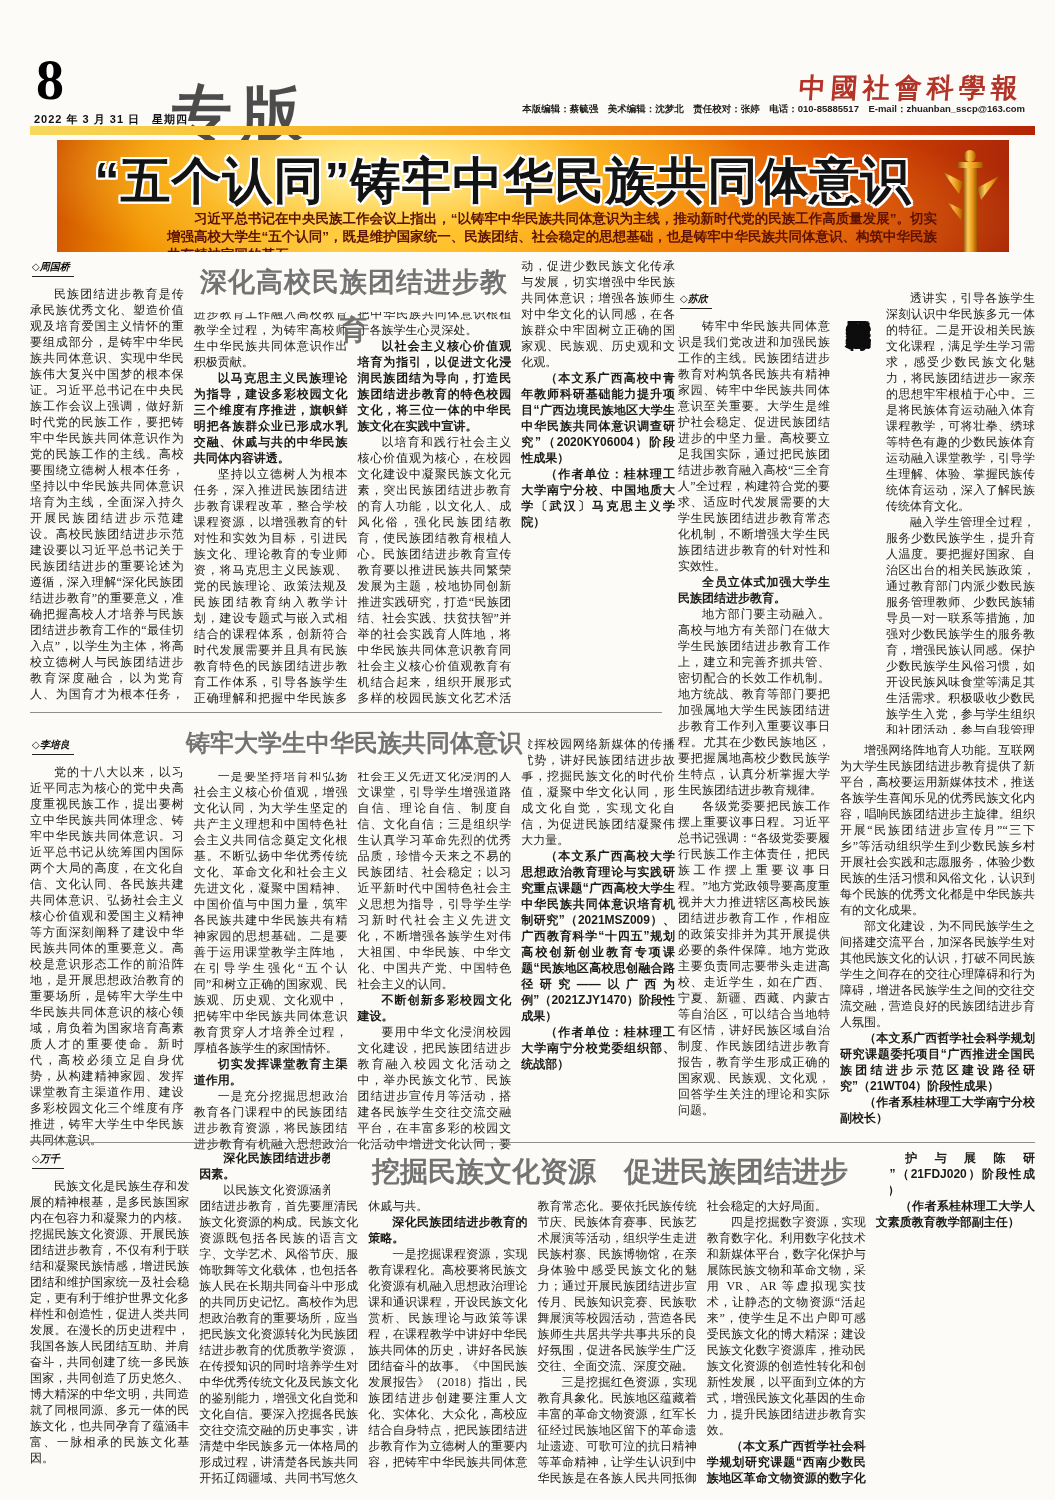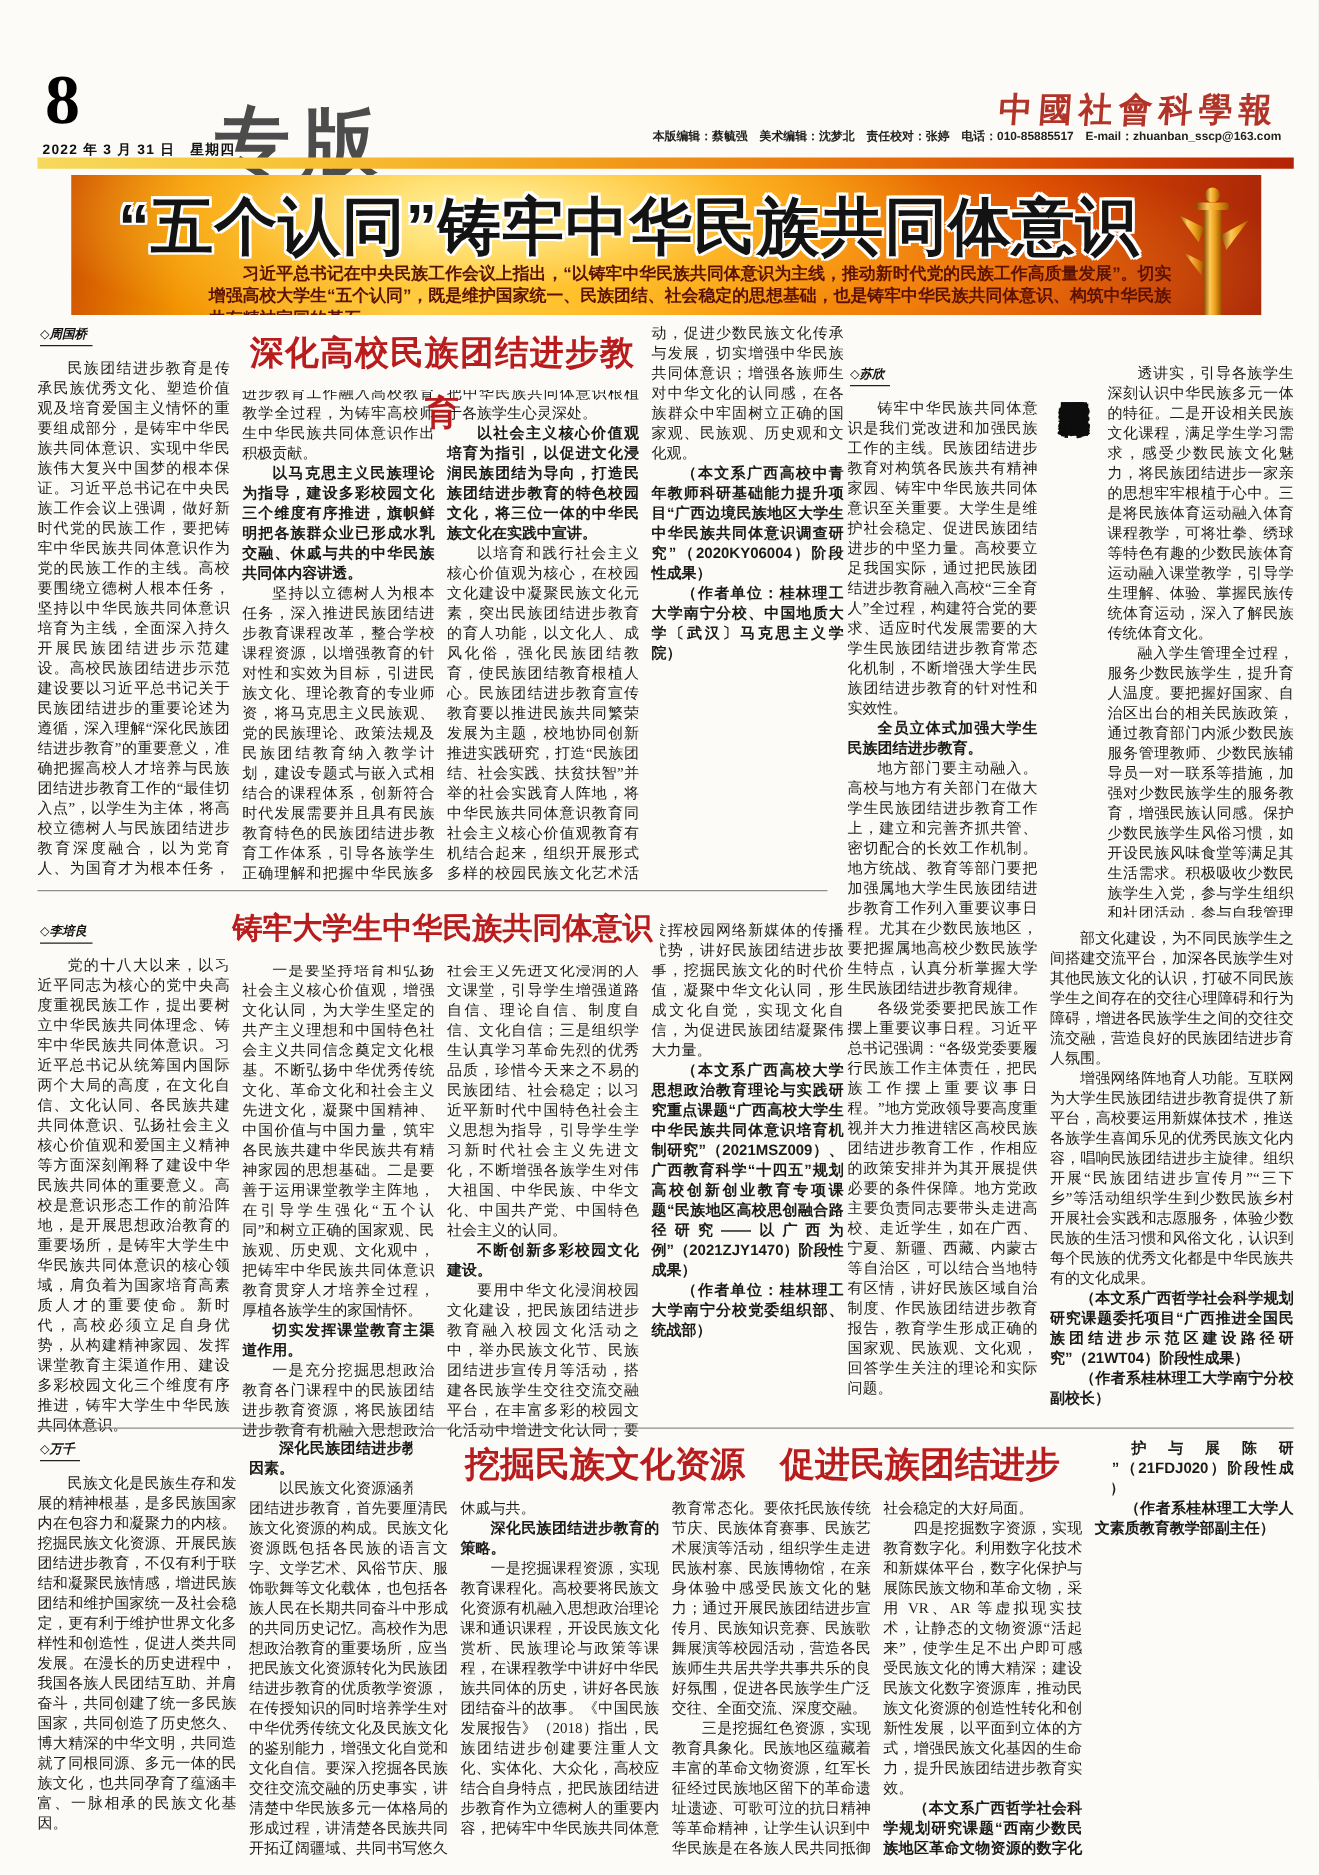--- a/index.html
+++ b/index.html
@@ -29,21 +29,21 @@
           color:#5c1202;text-indent:2em;text-align:justify;font-family:"Liberation Sans","DejaVu Sans",sans-serif;}
   .pillar{position:absolute;right:6px;bottom:0;opacity:.95;}
   
   .art{position:absolute;}
   .flow{column-gap:10px;column-fill:auto;overflow:hidden;height:100%;}
   .para{margin:0;font-size:12px;line-height:16px;text-align:justify;text-indent:2em;}
   .para.b{font-weight:700;font-family:"Liberation Sans","DejaVu Sans",sans-serif;}
   .byline{display:block;width:fit-content;font-style:italic;font-weight:700;font-size:10px;color:#111;
           border-bottom:1.5px solid #222;margin:2px 0 9px 2px;padding:0 4px 2px 0;}
   .headline-box{position:absolute;background:#fcfbf7;z-index:3;text-align:center;
-          font-family:"Liberation Sans","DejaVu Sans",sans-serif;font-weight:900;color:#b91c1c;}
+          font-family:"Liberation Sans","DejaVu Sans",sans-serif;font-weight:900;color:#737373;}
   .col{position:absolute;overflow:hidden;}
   .vhead{position:absolute;writing-mode:vertical-rl;text-orientation:upright;font-size:25px;line-height:42px;
          font-weight:900;color:#0d0d0d;font-family:"Liberation Sans","DejaVu Sans",sans-serif;letter-spacing:0px;}
   .hrule{position:absolute;height:1px;background:#8f8f8f;}
 </style>
 </head>
 <body>
 
 <div class="page">
 
@@ -123,22 +123,22 @@
     </div>
     <div class="vhead" style="left:160px;top:12px;width:42px;height:440px;">构建高校民族团结进步教育常态化机制</div>
     <div class="col" style="left:208px;top:0;width:149px;height:444px;">
       <div>
           <p class="para">透讲实，引导各族学生深刻认识中华民族多元一体的特征。二是开设相关民族文化课程，满足学生学习需求，感受少数民族文化魅力，将民族团结进步一家亲的思想牢牢根植于心中。三是将民族体育运动融入体育课程教学，可将壮拳、绣球等特色有趣的少数民族体育运动融入课堂教学，引导学生理解、体验、掌握民族传统体育运动，深入了解民族传统体育文化。</p>
           <p class="para">融入学生管理全过程，服务少数民族学生，提升育人温度。要把握好国家、自治区出台的相关民族政策，通过教育部门内派少数民族服务管理教师、少数民族辅导员一对一联系等措施，加强对少数民族学生的服务教育，增强民族认同感。保护少数民族学生风俗习惯，如开设民族风味食堂等满足其生活需求。积极吸收少数民族学生入党，参与学生组织和社团活动，参与自我管理自我教育自我服务。要让汉族学生充分认识我国民族区域自治制度和多民族的国情，增强文化认同，尊重差异，包容多样。</p>
         </div>
     </div>
     <div class="col" style="left:162px;top:452px;width:195px;height:430px;">
       <div>
+          <p class="para">增强网络阵地育人功能。互联网为大学生民族团结进步教育提供了新平台，高校要运用新媒体技术，推送各族学生喜闻乐见的优秀民族文化内容，唱响民族团结进步主旋律。组织开展“民族团结进步宣传月”“三下乡”等活动组织学生到少数民族乡村开展社会实践和志愿服务，体验少数民族的生活习惯和风俗文化，认识到每个民族的优秀文化都是中华民族共有的文化成果。</p>
           <p class="para">部文化建设，为不同民族学生之间搭建交流平台，加深各民族学生对其他民族文化的认识，打破不同民族学生之间存在的交往心理障碍和行为障碍，增进各民族学生之间的交往交流交融，营造良好的民族团结进步育人氛围。</p>
-          <p class="para">增强网络阵地育人功能。互联网为大学生民族团结进步教育提供了新平台，高校要运用新媒体技术，推送各族学生喜闻乐见的优秀民族文化内容，唱响民族团结进步主旋律。组织开展“民族团结进步宣传月”“三下乡”等活动组织学生到少数民族乡村开展社会实践和志愿服务，体验少数民族的生活习惯和风俗文化，认识到每个民族的优秀文化都是中华民族共有的文化成果。</p>
           <p class="para b">（本文系广西哲学社会科学规划研究课题委托项目“广西推进全国民族团结进步示范区建设路径研究”（21WT04）阶段性成果）</p>
           <p class="para b">（作者系桂林理工大学南宁分校副校长）</p>
         </div>
     </div>
   </div>
 
   <div class="hrule" style="left:30px;top:1142px;width:1005px;"></div>
 
   <div class="art" style="left:30px;top:1150px;width:1005px;height:344px;">
     <div class="headline-box" style="left:300px;top:0;width:560px;height:48px;font-size:28px;line-height:44px;">挖掘民族文化资源　促进民族团结进步</div>

